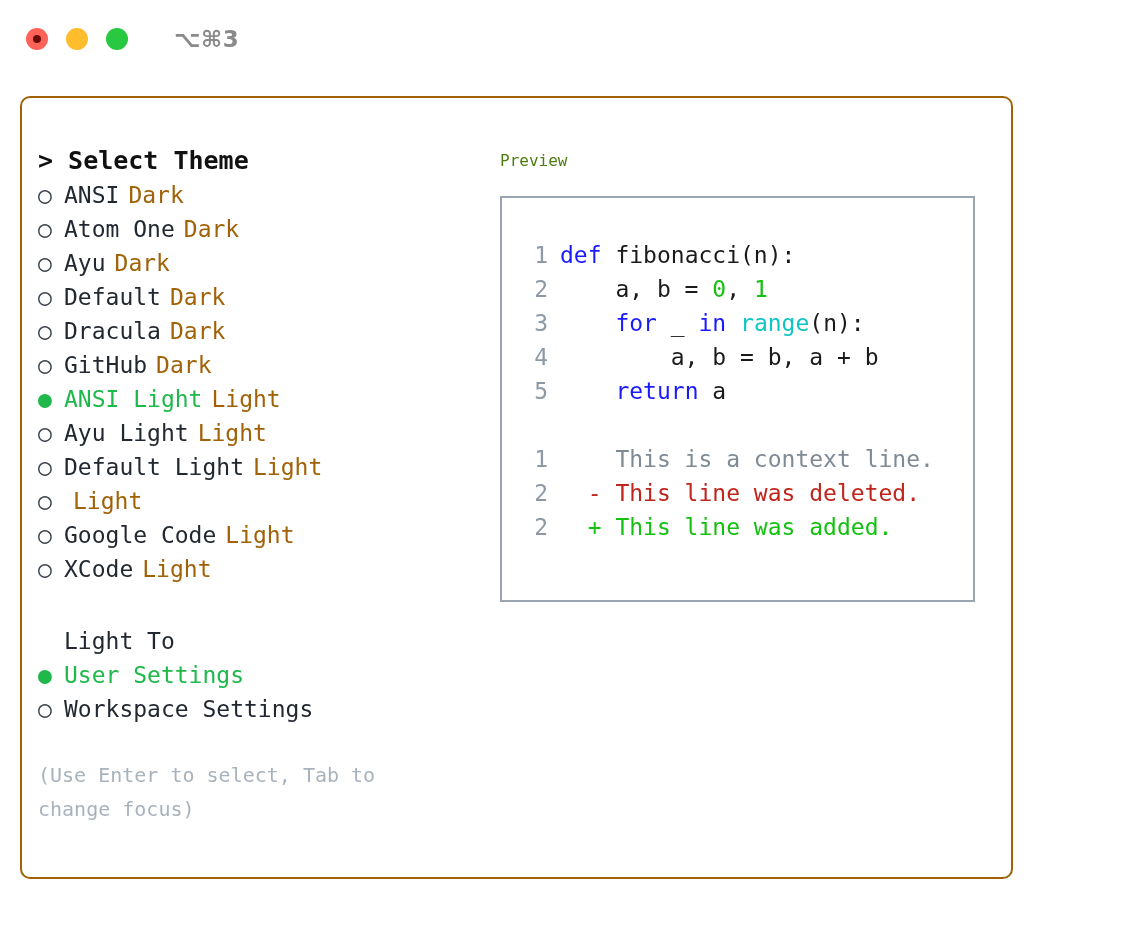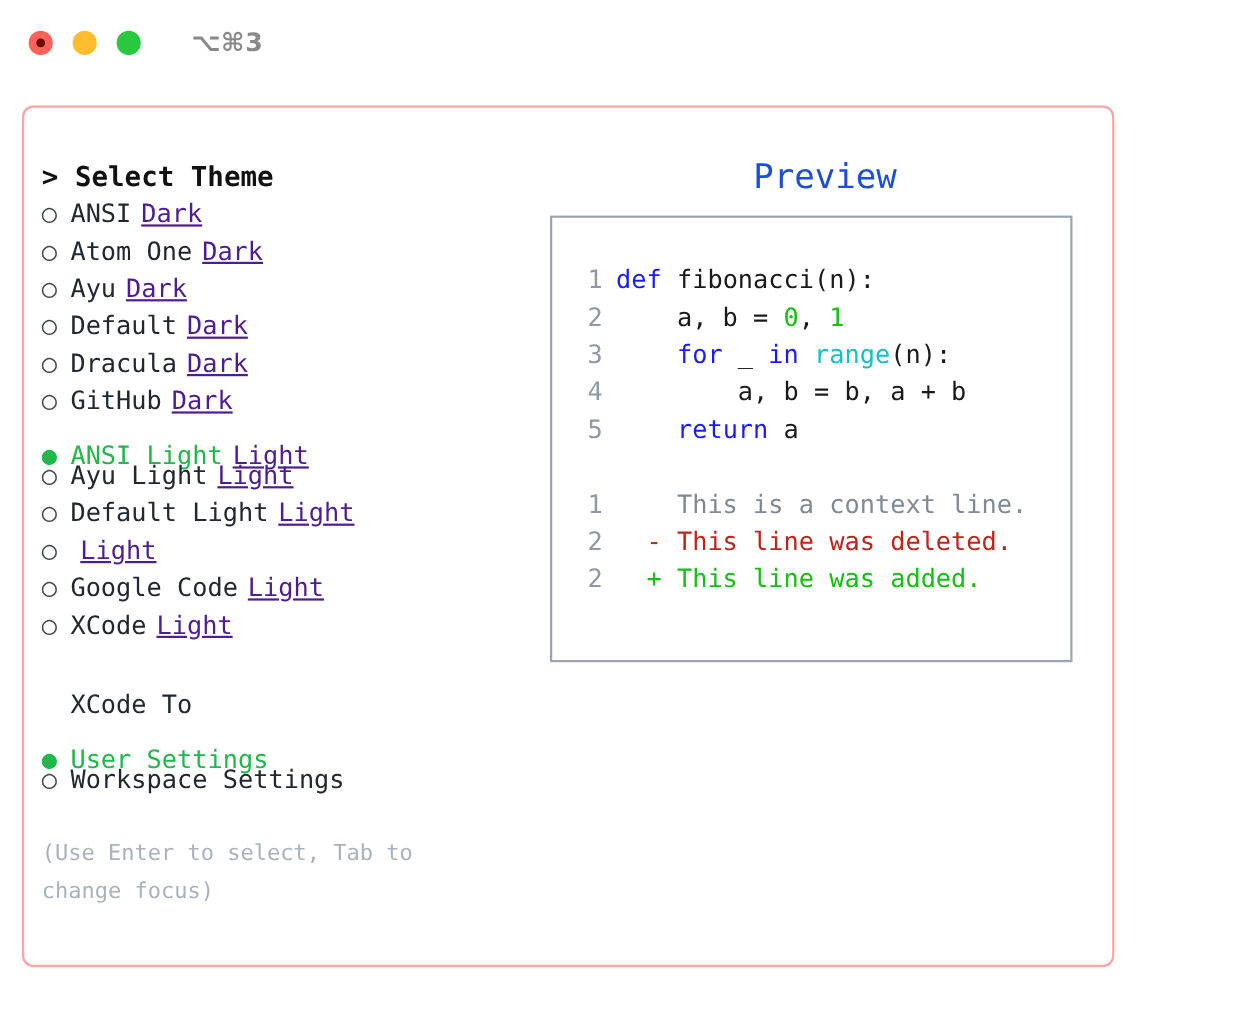--- a/index.html
+++ b/index.html
@@ -67,21 +67,21 @@
     font-family: "DejaVu Sans", "Liberation Sans", sans-serif;
   }
 
   
   .panel {
     position: absolute;
     left: 20px;
     top: 96px;
     width: 993px;
     height: 783px;
-    border: 2px solid #fca5a5;
+    border: 2px solid #a16207;
     border-radius: 10px;
     box-sizing: border-box;
     background: #ffffff;
     padding-left: 27px;
   }
 
   .panel-inner {
     position: absolute;
     left: 0; top: 0;
     width: 100%;
@@ -114,25 +114,24 @@
   }
   .marker {
     width: 26px;
     flex: 0 0 26px;
     color: #3f4750;
     font-size: 23px;
     line-height: 34px;
   }
   .opt-row.selected .marker { color: #1fb84a; }
   .opt-name { color: #222831; }
-  .opt-row.selected .opt-name { color: #1fb84a; margin-top: 16px; }
+  .opt-row.selected .opt-name { color: #1fb84a; }
   .opt-tag {
-    color: #4c1d95;
+    color: #a16207;
     margin-left: 9px;
-    text-decoration: underline;
   }
 
   .apply-header {
     font-size: 23px;
     color: #222831;
     line-height: 34px;
     padding-left: 26px;
     white-space: pre;
   }
   .section-gap { height: 38px; }
@@ -147,26 +146,25 @@
   }
 
   
   .right-col {
     position: absolute;
     left: 478px;
     top: 46px;
     width: 500px;
   }
   .preview-title {
-    font-size: 31px;
-    color: #1d4ed8;
+    font-size: 16px;
+    color: #4d7c0f;
     line-height: 34px;
     margin-bottom: 18px;
     white-space: pre;
-    text-align: center;
   }
   .preview-box {
     width: 475px;
     height: 406px;
     border: 2px solid #9aa5b1;
     box-sizing: border-box;
     background: #ffffff;
     padding: 40px 0 0 16px;
   }
 
@@ -232,21 +230,21 @@
             <div class="opt-row selected"><span class="marker">●</span><span class="opt-name">ANSI Light</span><span class="opt-tag">Light</span></div>
             <div class="opt-row"><span class="marker">○</span><span class="opt-name">Ayu Light</span><span class="opt-tag">Light</span></div>
             <div class="opt-row"><span class="marker">○</span><span class="opt-name">Default Light</span><span class="opt-tag">Light</span></div>
             <div class="opt-row"><span class="marker">○</span><span class="opt-tag">Light</span></div>
             <div class="opt-row"><span class="marker">○</span><span class="opt-name">Google Code</span><span class="opt-tag">Light</span></div>
             <div class="opt-row"><span class="marker">○</span><span class="opt-name">XCode</span><span class="opt-tag">Light</span></div>
           </div>
 
         <div class="section-gap"></div>
 
-        <div class="apply-header">XCode To</div>
+        <div class="apply-header">Light To</div>
 
         <div id="apply-list">
             <div class="opt-row selected"><span class="marker">●</span><span class="opt-name">User Settings</span></div>
             <div class="opt-row"><span class="marker">○</span><span class="opt-name">Workspace Settings</span></div>
           </div>
 
         <div class="hint">(Use Enter to select, Tab to change focus)</div>
       </div>
 
       <div class="right-col">

